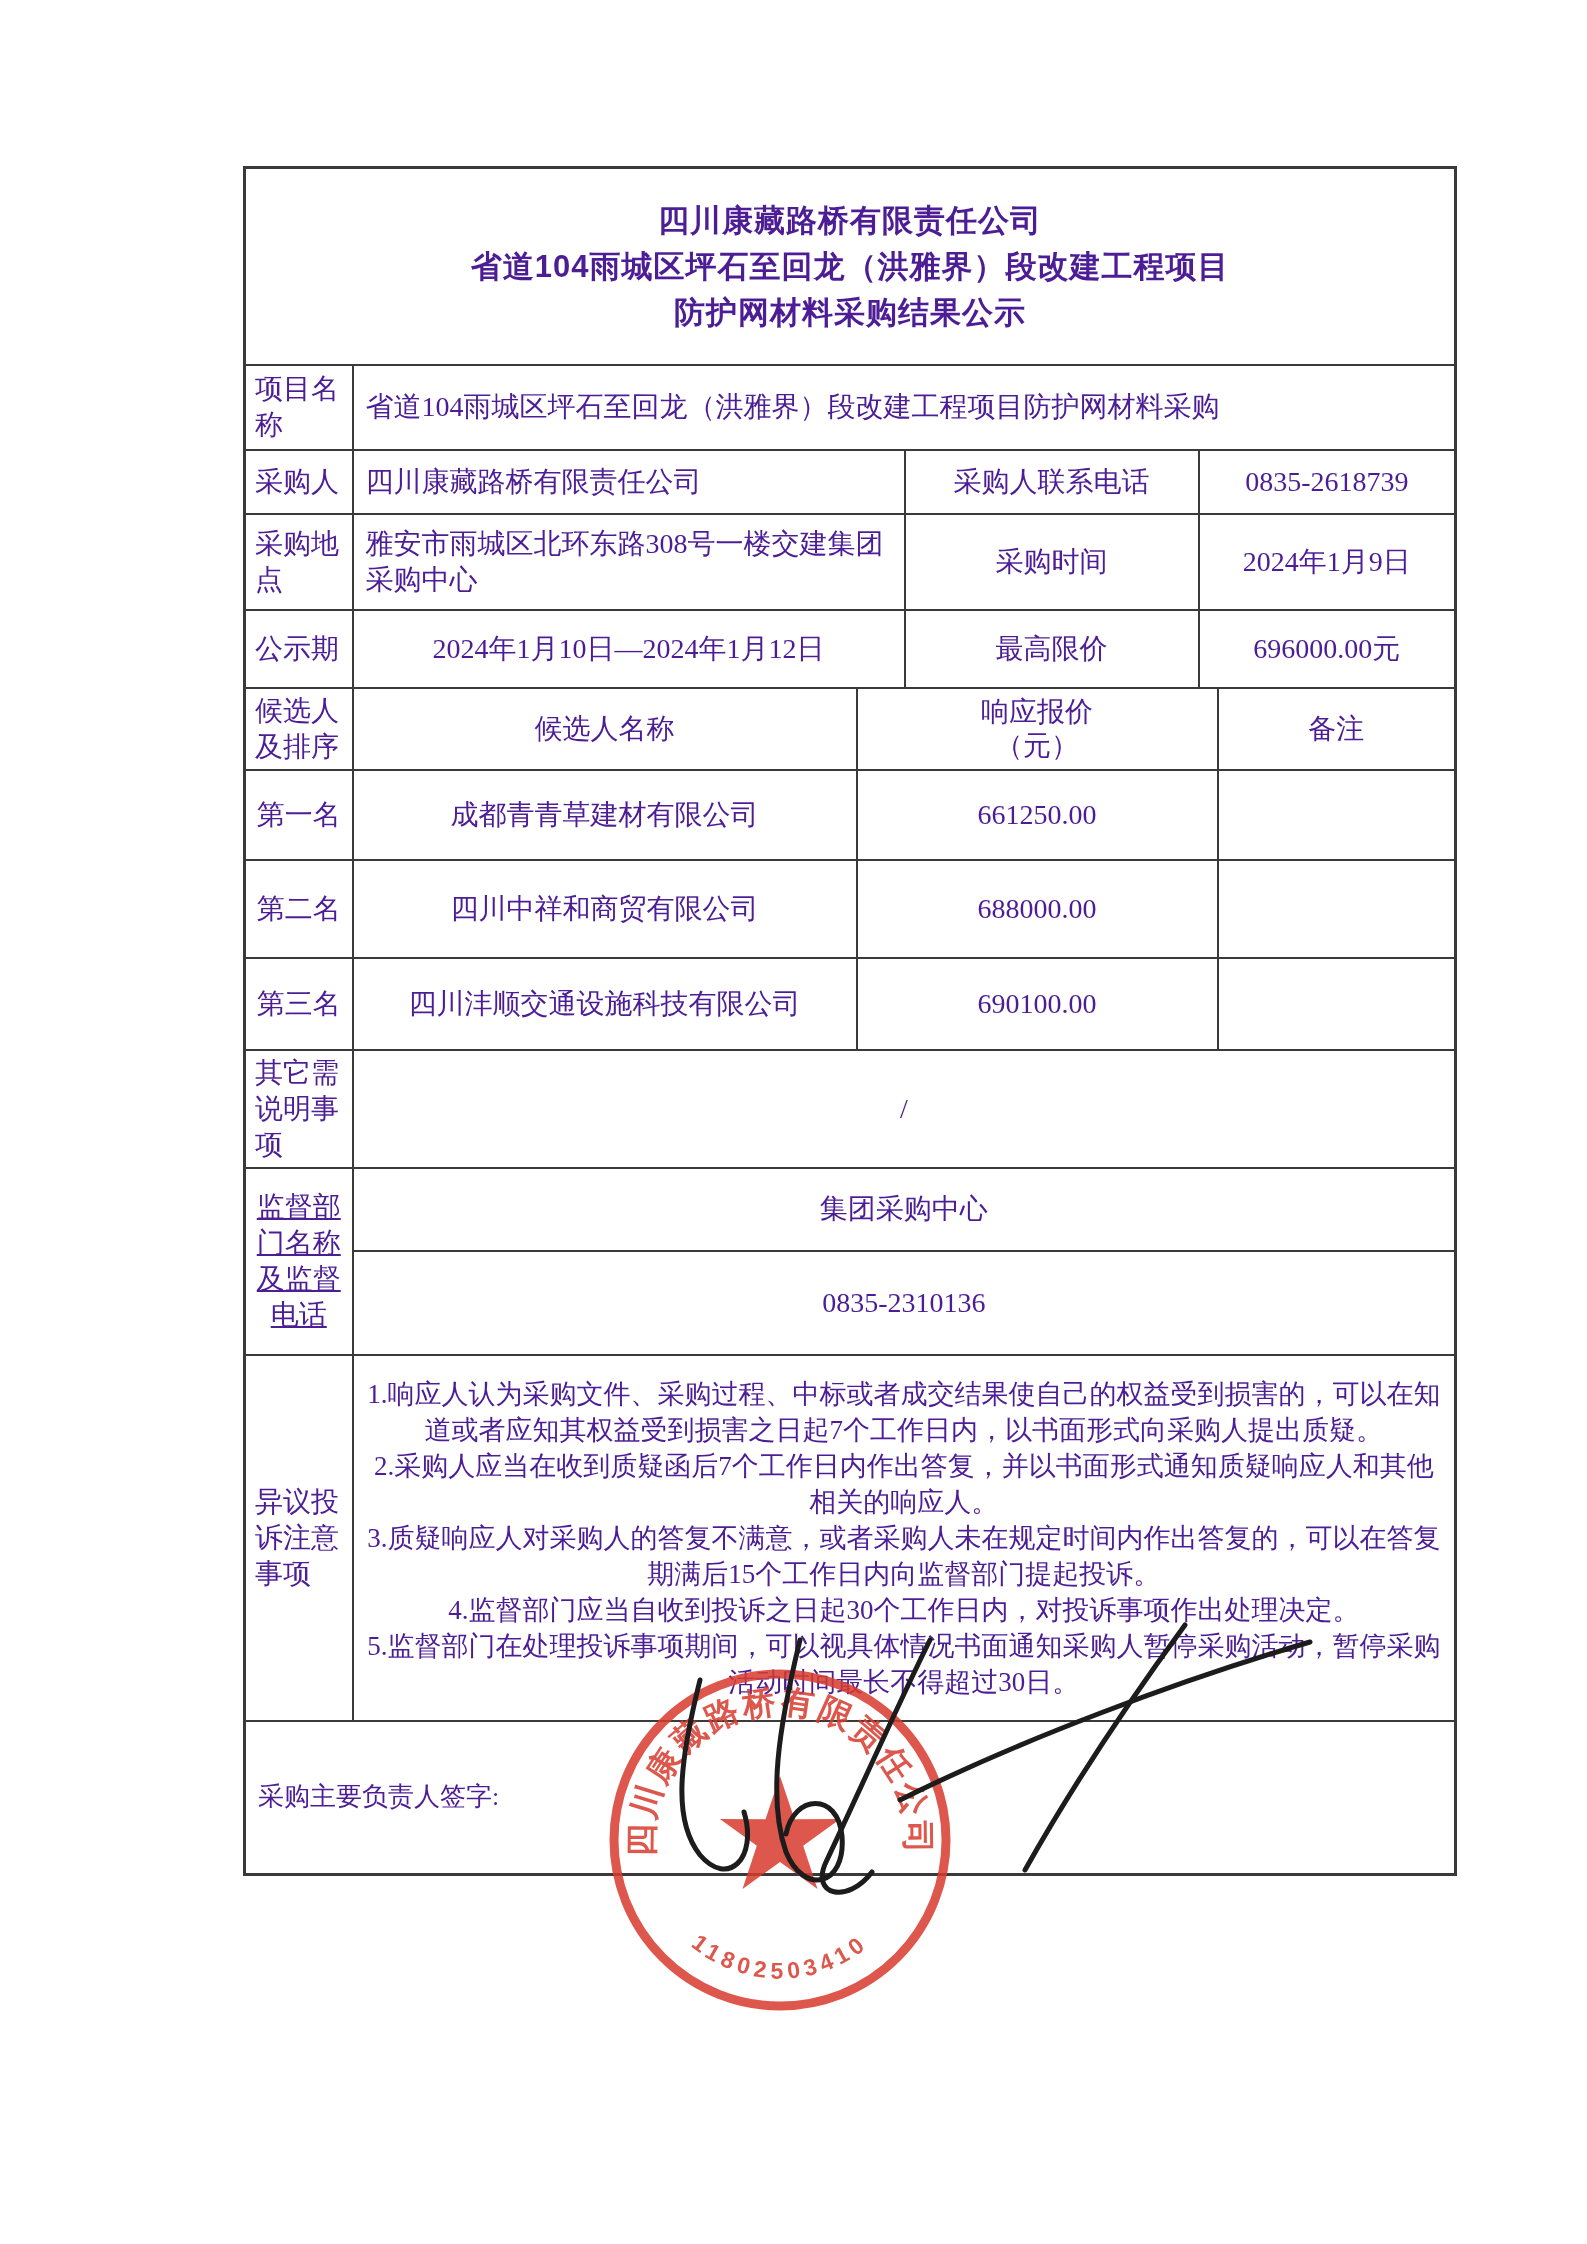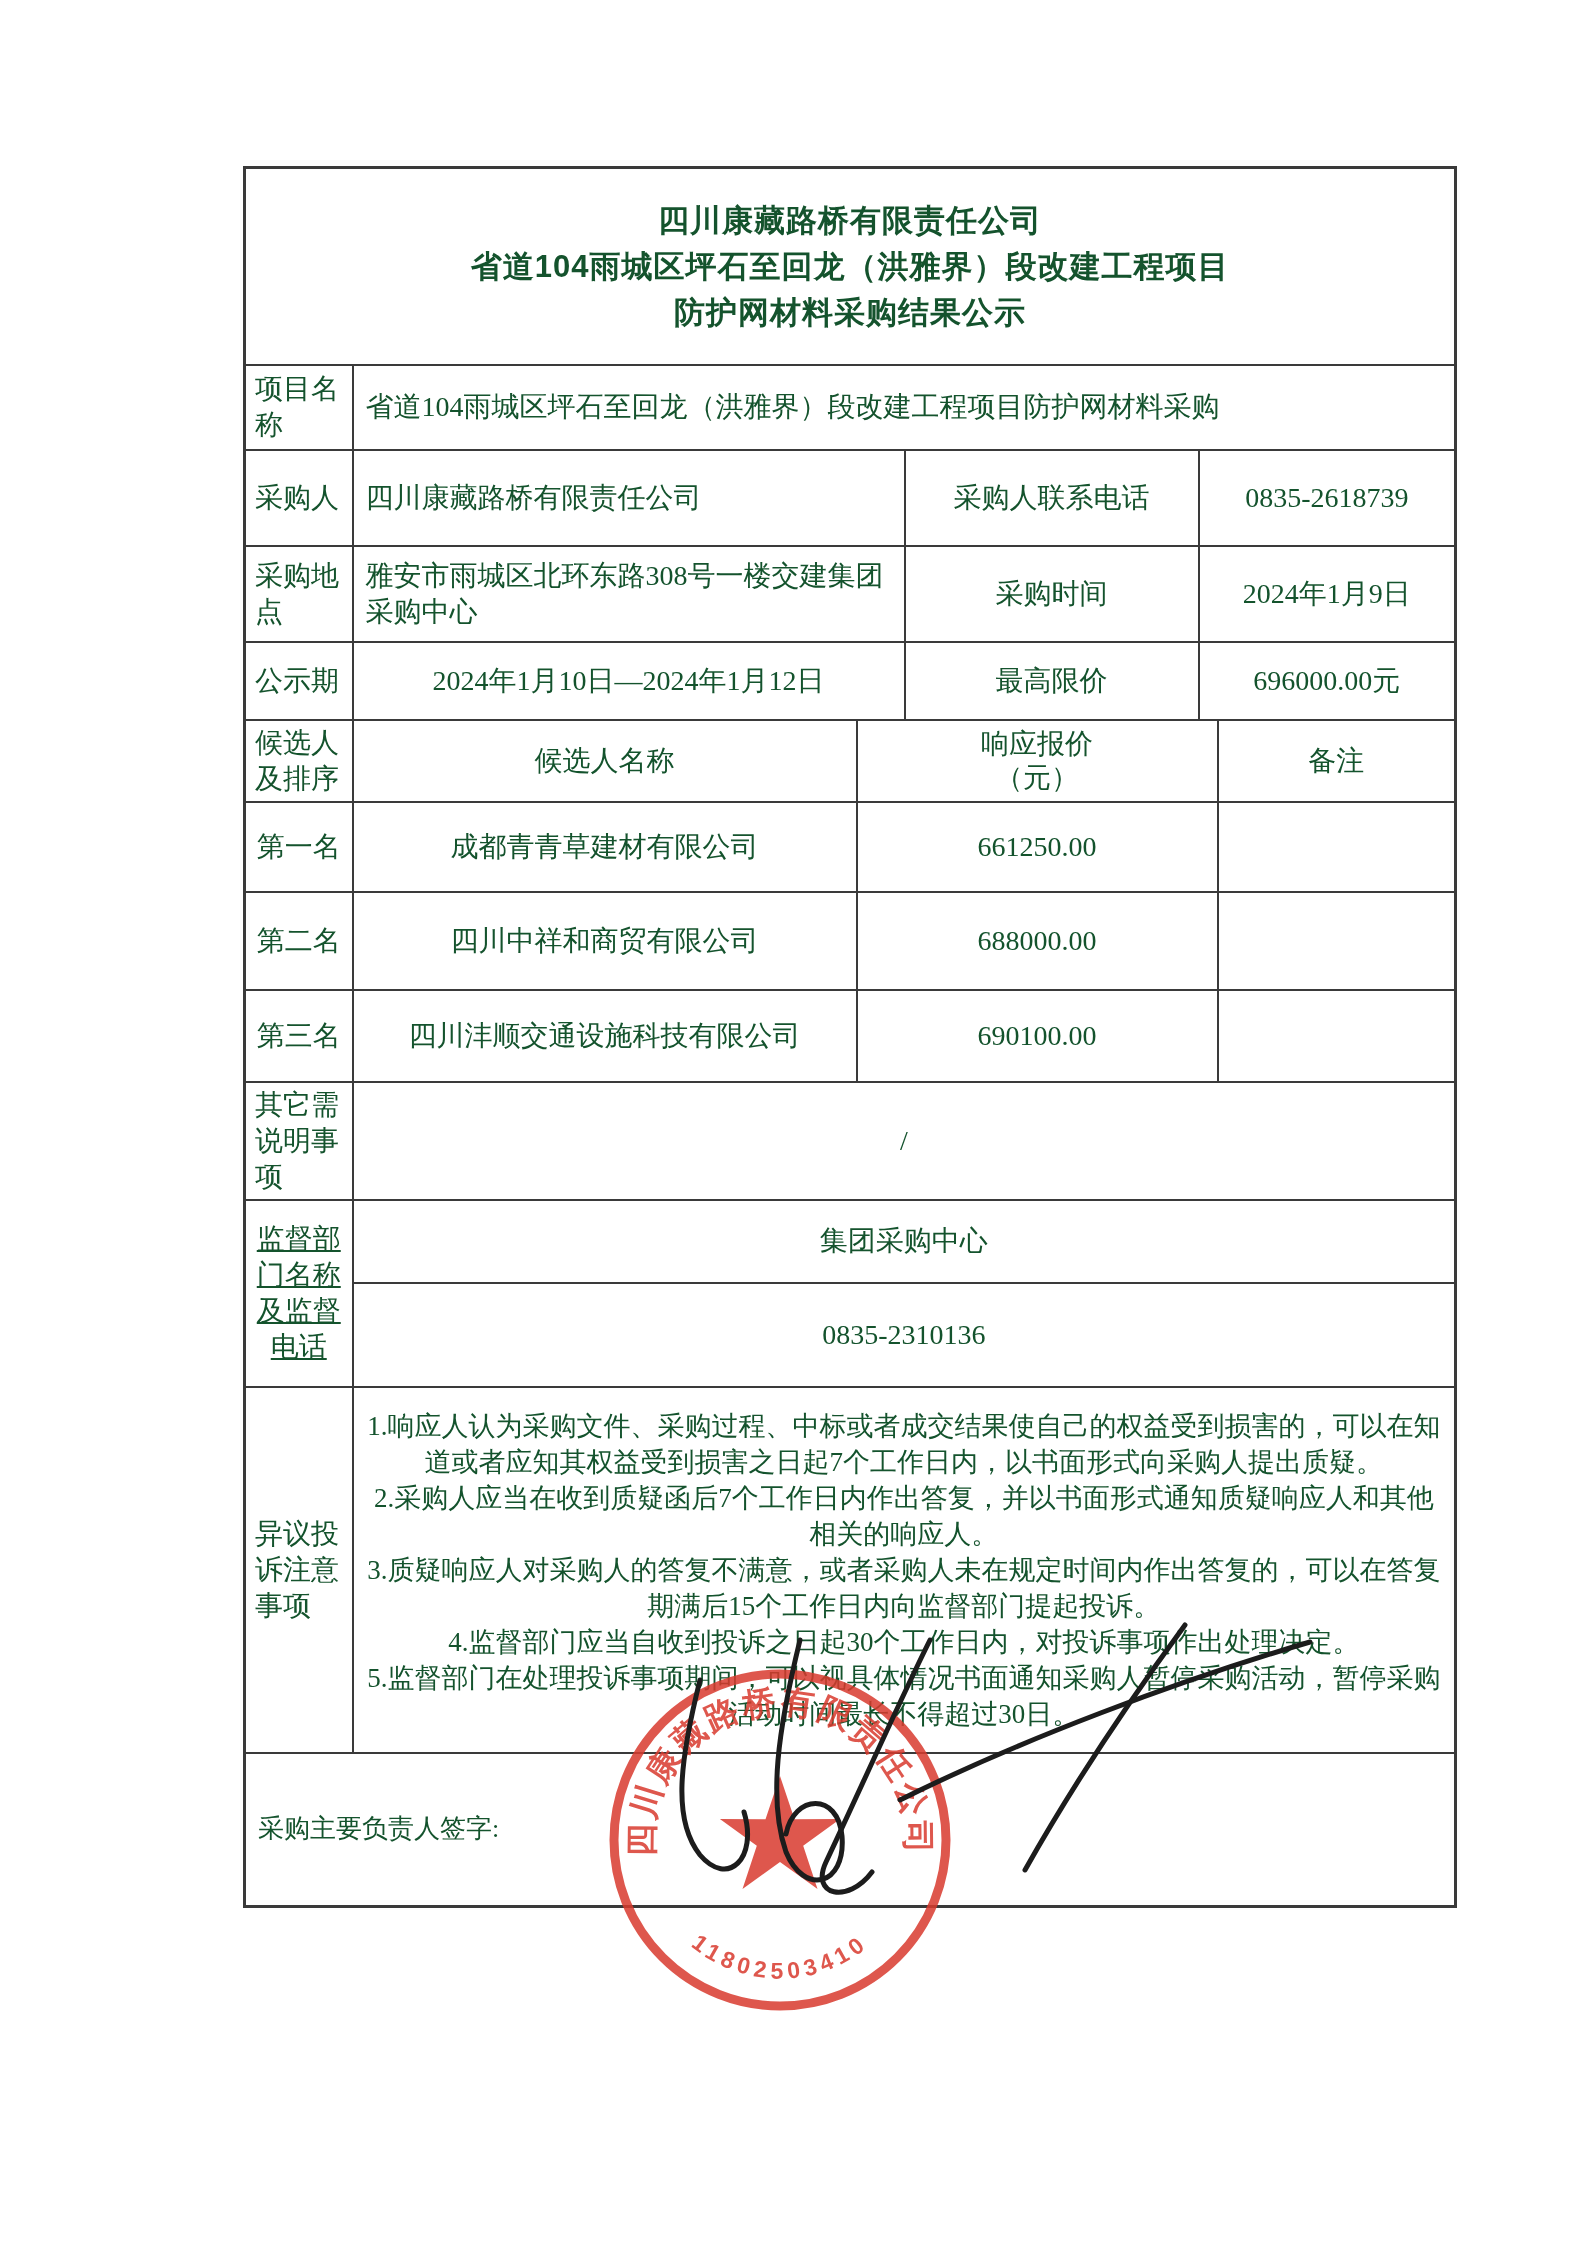--- a/index.html
+++ b/index.html
@@ -1,35 +1,35 @@
 <!DOCTYPE html>
 <html><head>
 <meta charset="utf-8">
 <style>
   html,body { margin:0; padding:0; background:#e8e8e8; }
   .page {
     position:relative; width:1587px; height:2244px; margin:0 auto;
     background:#ffffff; overflow:hidden;
     font-family:"Liberation Serif","DejaVu Serif",serif;
-    color:#14532d;
+    color:#4c1d95;
   }
   table.doc {
     position:absolute; left:243px; top:166px; width:1211px;
     border-collapse:collapse; table-layout:fixed;
   }
   table.doc, table.doc td { border:2px solid #3a3a3a; }
   table.doc { border-width:3px; }
   td { vertical-align:middle; padding:4px 8px; font-size:28px; line-height:38px; box-sizing:border-box; overflow:hidden; }
 
   
   col.c1{width:108px} col.c2{width:504px} col.c3{width:48px}
   col.c4{width:294px} col.c5{width:19px} col.c6{width:238px}
 
   
-  tr.r-title{height:197px} tr.r-proj{height:85px} tr.r-buyer{height:96px}
+  tr.r-title{height:197px} tr.r-proj{height:85px} tr.r-buyer{height:64px}
   tr.r-loc{height:96px} tr.r-pub{height:78px} tr.r-chead{height:79px}
   tr.r-c1{height:90px} tr.r-c2{height:98px} tr.r-c3{height:92px}
   tr.r-other{height:105px} tr.r-sup1{height:83px} tr.r-sup2{height:104px}
   tr.r-obj{height:366px} tr.r-sign{height:154px}
 
   .title-cell { text-align:center; vertical-align:middle; padding-top:6px; }
   .title-line {
     font-family:"Liberation Sans","DejaVu Sans",sans-serif;
     font-weight:bold; font-size:31px; line-height:46px; letter-spacing:1px;
   }

